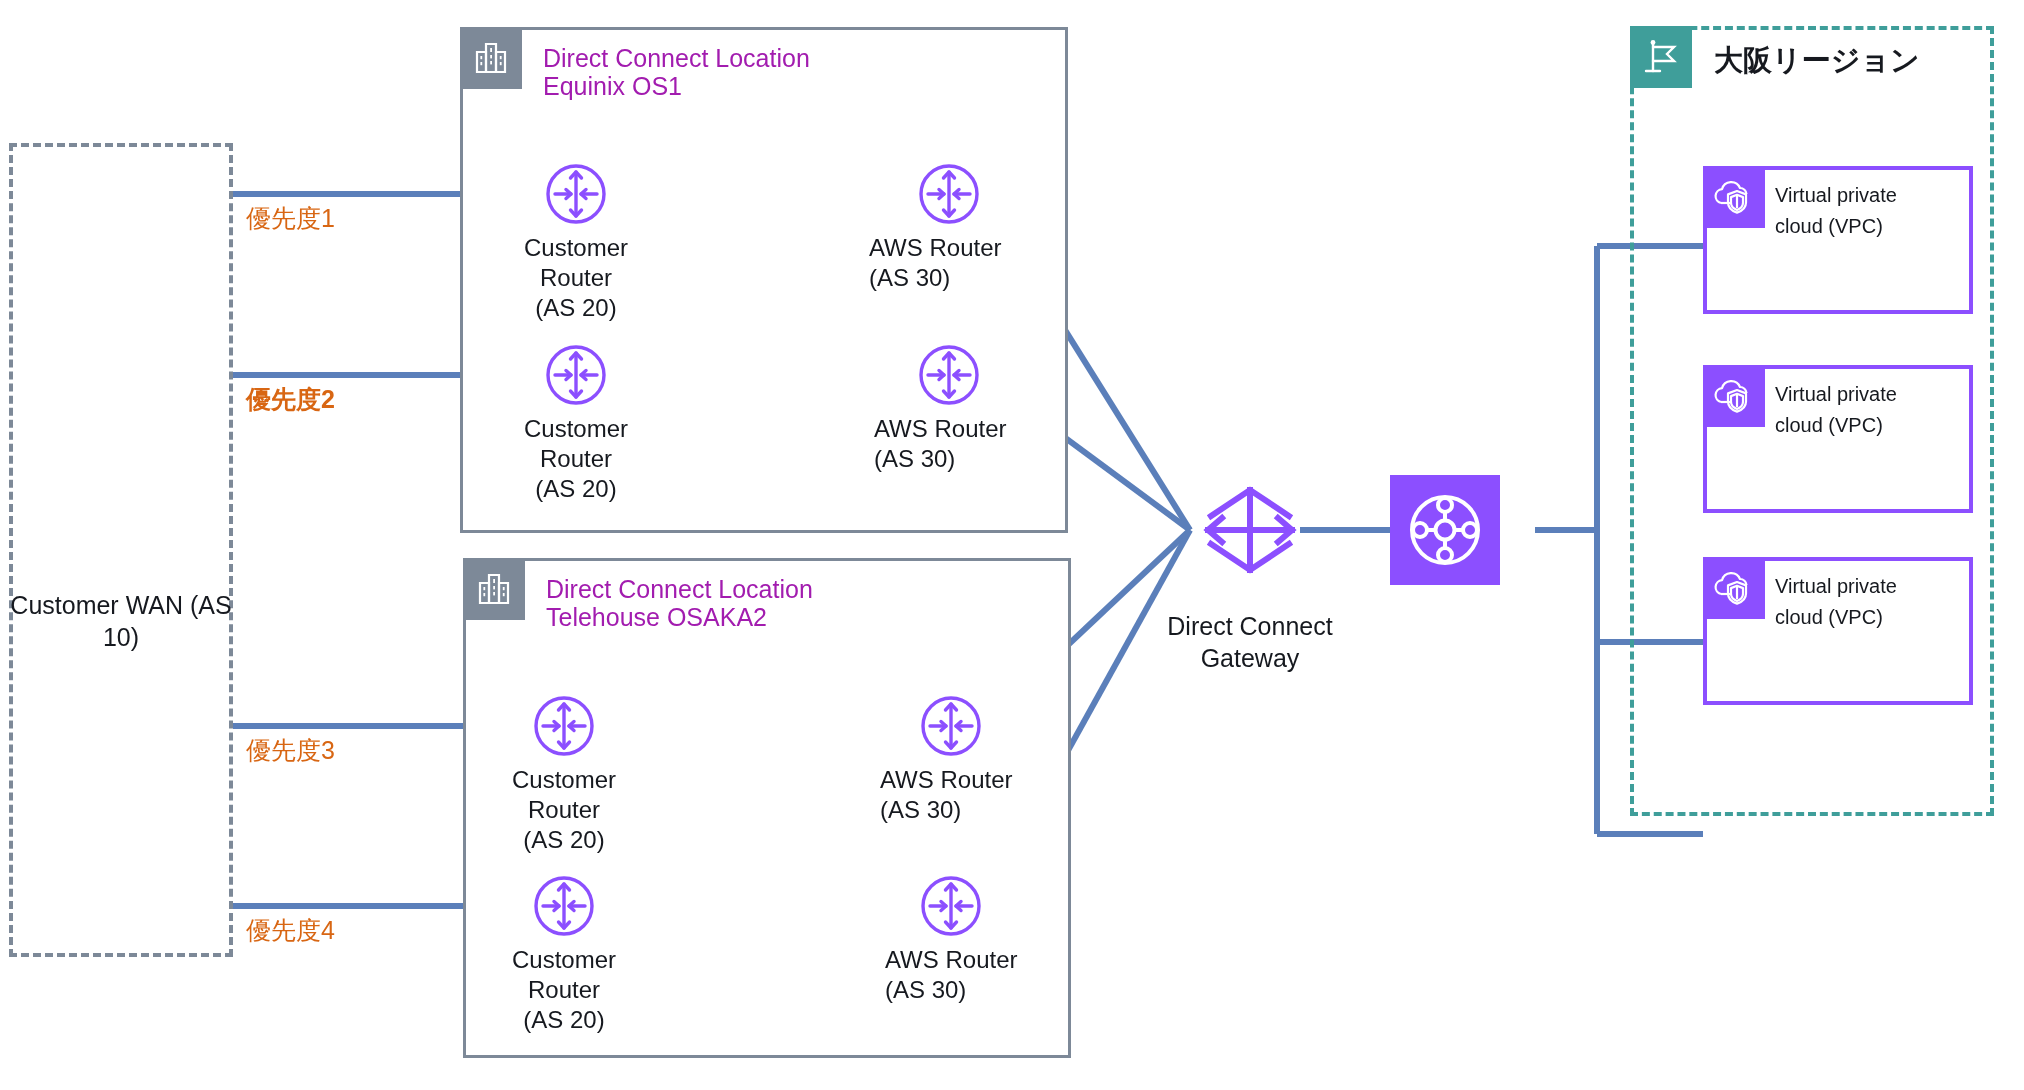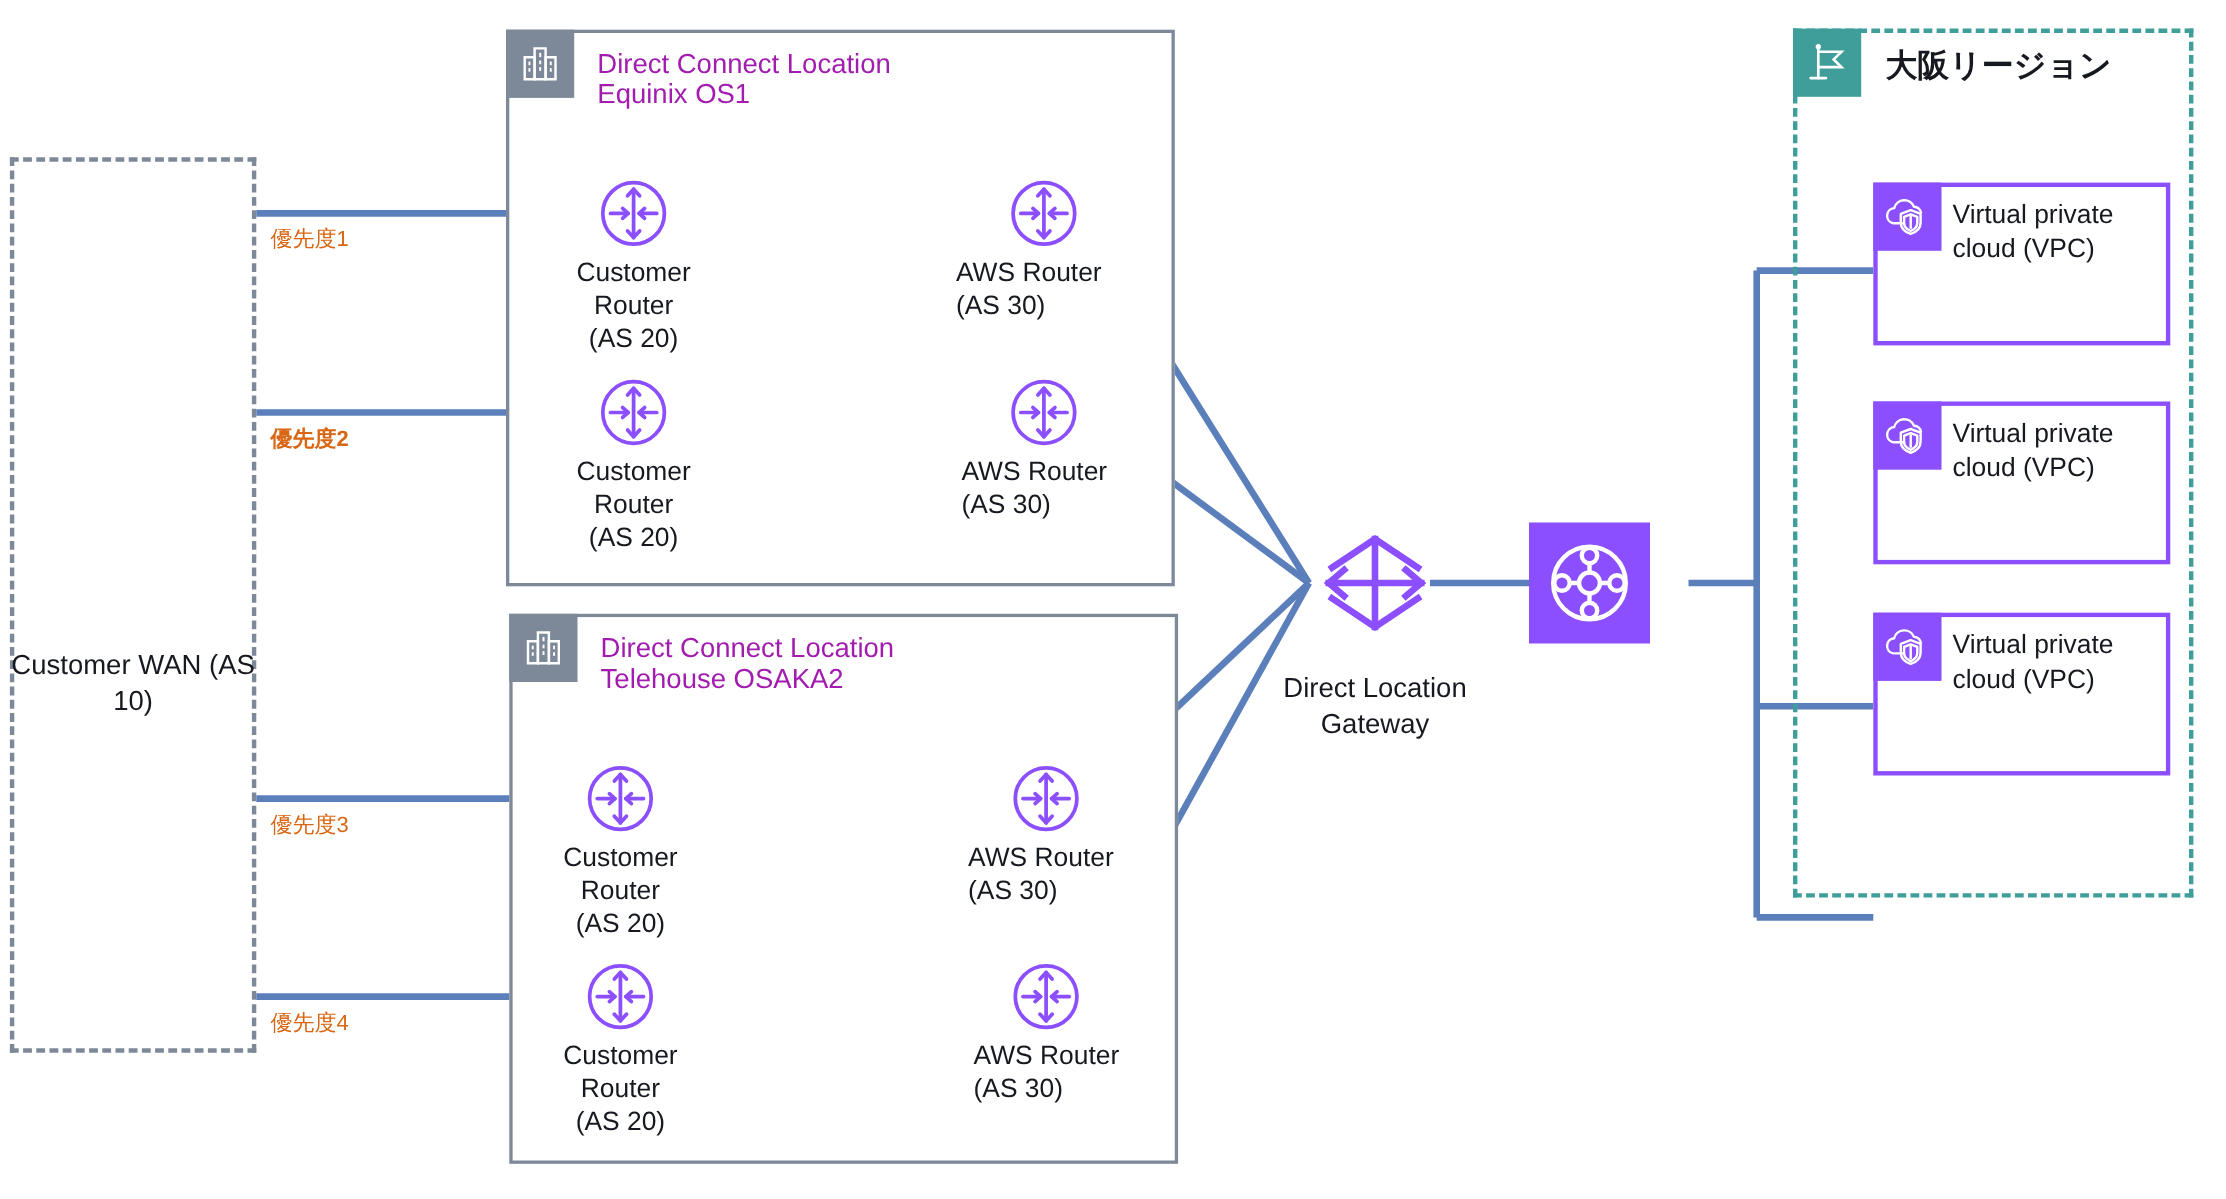--- a/index.html
+++ b/index.html
@@ -21,27 +21,27 @@
 
   .region-box{border:4px dashed #3f9e9a;background:transparent;box-sizing:border-box;}
   .region-icon{position:absolute;width:62px;height:62px;background:#3f9e9a;display:flex;
                align-items:center;justify-content:center;}
   .region-title{position:absolute;font-size:29px;line-height:32px;font-weight:bold;color:#16191f;}
 
   
   .vpc-box{position:absolute;border:4px solid #8c4fff;background:#ffffff;box-sizing:border-box;}
   .vpc-icon{position:absolute;width:62px;height:62px;background:#8c4fff;display:flex;
             align-items:center;justify-content:center;}
-  .vpc-label{position:absolute;font-size:24px;line-height:31px;color:#16191f;white-space:pre-line;}
+  .vpc-label{position:absolute;font-size:20px;line-height:31px;color:#16191f;white-space:pre-line;}
 
   
   .router{position:absolute;width:62px;height:62px;}
   .node-label{position:absolute;text-align:center;font-size:24px;line-height:30px;
               color:#16191f;white-space:pre-line;}
-  .prio-label{position:absolute;font-size:20px;color:#d86613;line-height:30px;white-space:nowrap;}
+  .prio-label{position:absolute;font-size:25px;color:#d86613;line-height:30px;white-space:nowrap;}
 
   .tgw-box{position:absolute;width:110px;height:110px;background:#8c4fff;
            display:flex;align-items:center;justify-content:center;}
   .dxgw-icon{position:absolute;width:100px;height:90px;}
   .gw-label{position:absolute;text-align:center;font-size:25px;line-height:32px;color:#16191f;white-space:pre-line;}
 </style>
 </head>
 <body>
 
 <div id="stage">
@@ -273,21 +273,21 @@
       <g stroke="#8c4fff" stroke-width="6" fill="none" stroke-linecap="square" stroke-linejoin="miter">
         <polyline points="11,31 50,5 89,31"></polyline>
         <polyline points="11,59 50,85 89,59"></polyline>
         <line x1="50" y1="5" x2="50" y2="85"></line>
         <line x1="8" y1="45" x2="92" y2="45"></line>
         <polyline points="22,33 8,45 22,57"></polyline>
         <polyline points="78,33 92,45 78,57"></polyline>
       </g>
     </svg>
   </div>
-  <div class="gw-label" style="left:1150px;top:610px;width:200px;">Direct Location
+  <div class="gw-label" style="left:1150px;top:610px;width:200px;">Direct Connect
 Gateway</div>
 
   <div class="tgw-box" style="left:1390px;top:475px;">
     <svg width="84" height="84" viewBox="0 0 84 84">
       <circle cx="42" cy="42" r="33" fill="none" stroke="#ffffff" stroke-width="4"></circle>
       <g stroke="#ffffff" stroke-width="4" fill="none">
         <line x1="42" y1="20" x2="42" y2="64"></line>
         <line x1="20" y1="42" x2="64" y2="42"></line>
       </g>
       <circle cx="42" cy="42" r="9.5" fill="#8c4fff" stroke="#ffffff" stroke-width="4"></circle>

